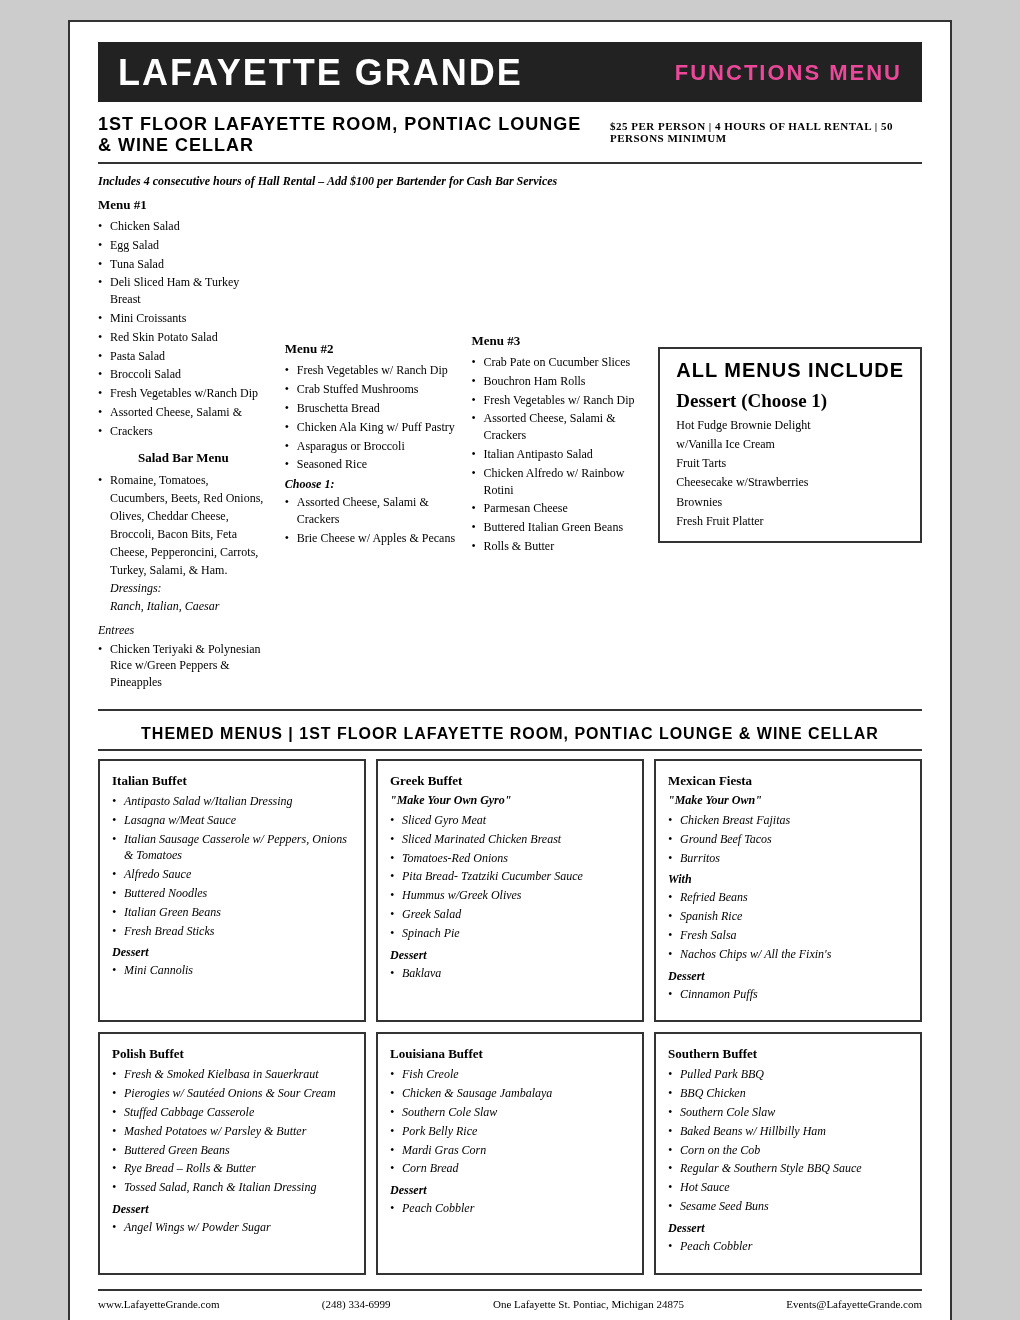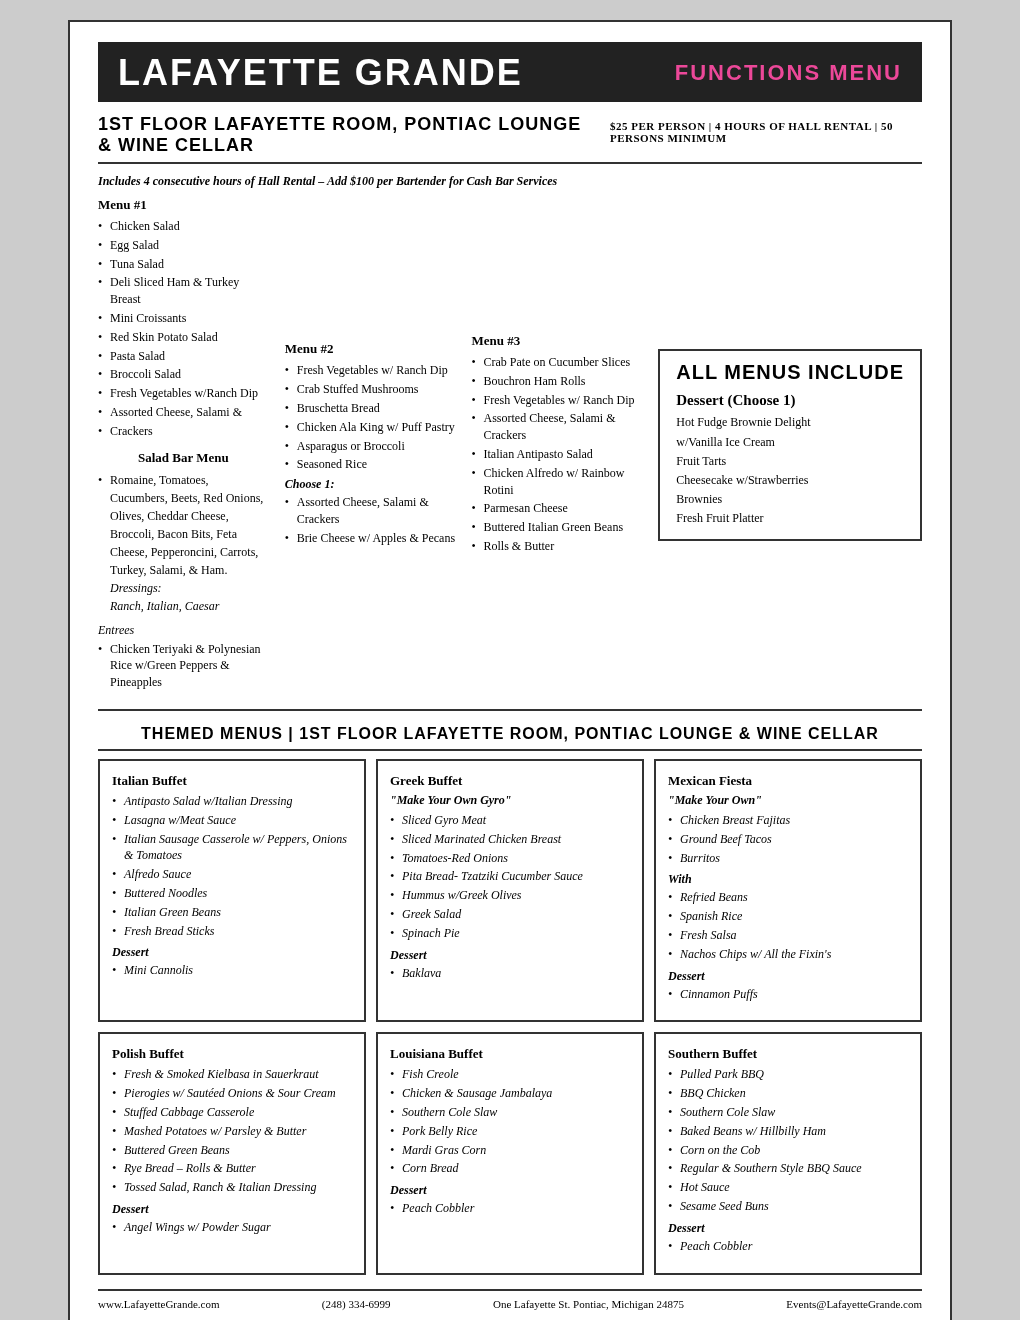--- a/index.html
+++ b/index.html
@@ -142,21 +142,21 @@
       font-family: 'Arial Black', Arial, sans-serif;
       font-size: 20px;
       font-weight: 900;
       text-transform: uppercase;
       text-align: center;
       letter-spacing: 1px;
       margin-bottom: 8px;
     }
     .all-menus-sub {
       font-weight: bold;
-      font-size: 15px;
+      font-size: 19px;
       margin-bottom: 4px;
     }
     .all-menus-items {
       font-size: 12px;
       line-height: 1.6;
     }
     
     .themed-section-header {
       text-align: center;
       margin: 14px 0 6px 0;

